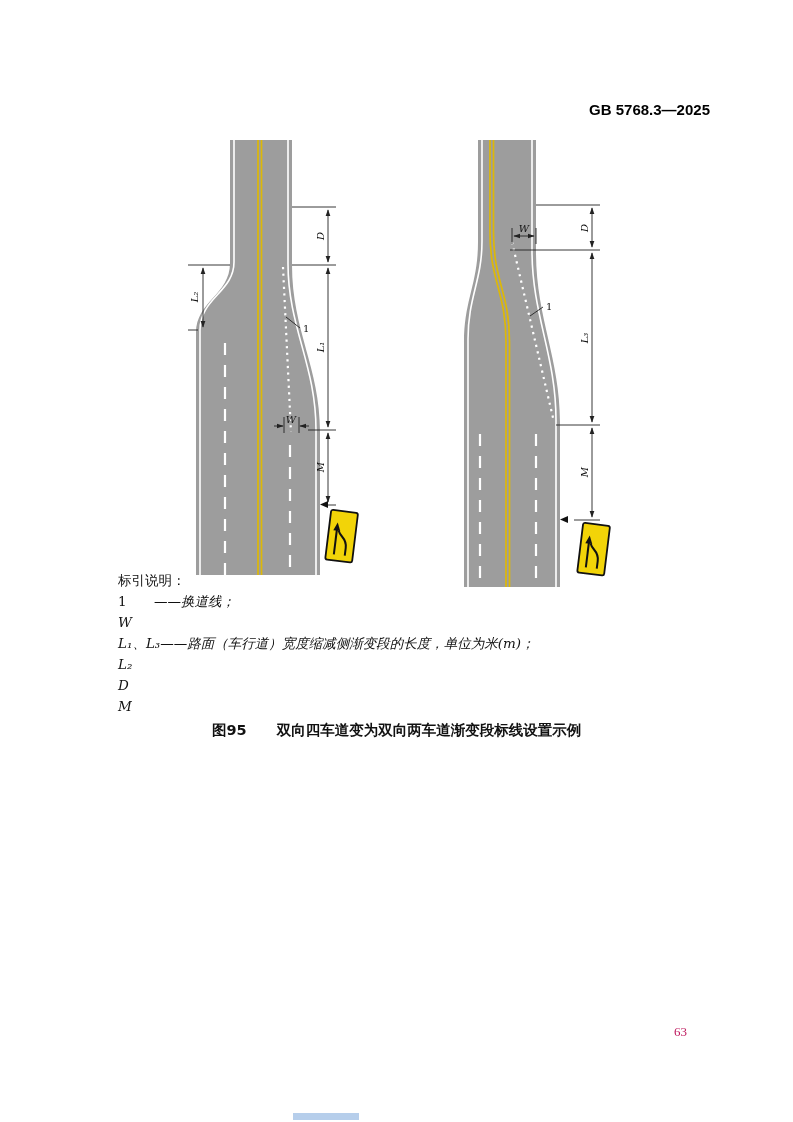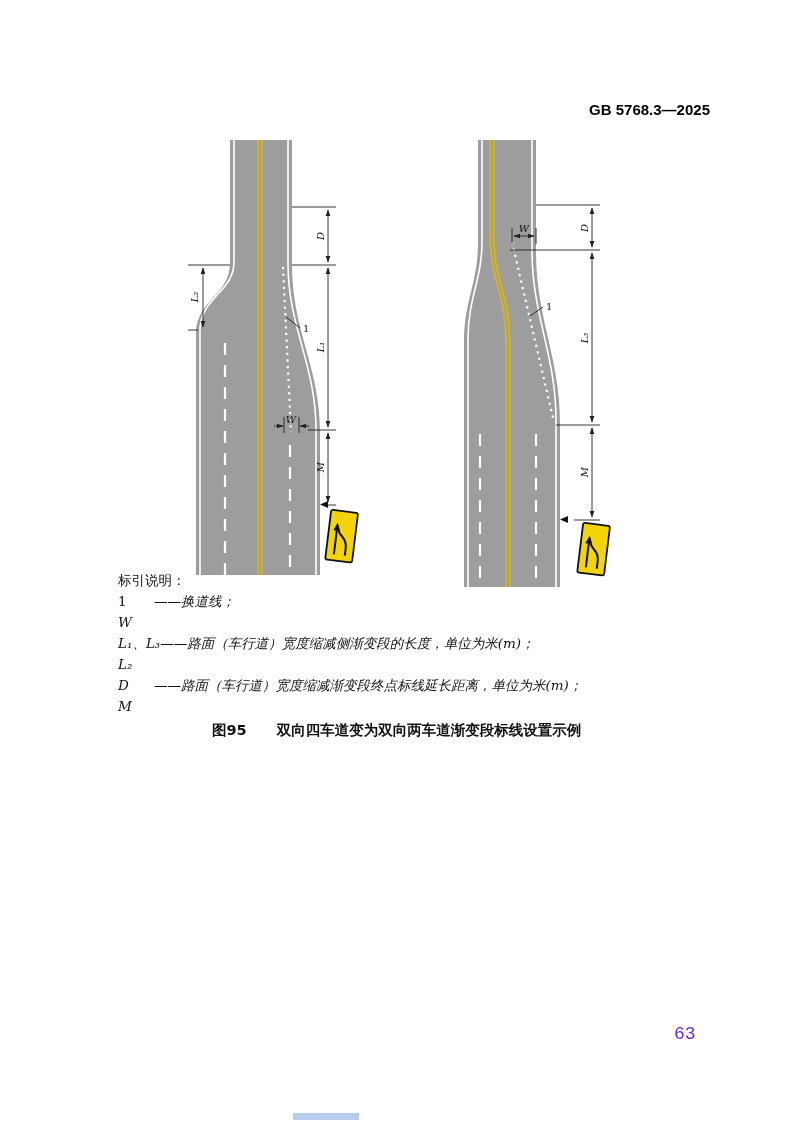--- a/index.html
+++ b/index.html
@@ -41,22 +41,22 @@
   .legend-row .sym.num { font-style:normal; }
   .legend-row .desc { white-space:nowrap;font-style:italic; }
   .caption {
     position:absolute; top:721px; left:0; width:100%;
     text-align:center; font-weight:bold; font-size:14.5px;
     font-family:"DejaVu Sans","Liberation Sans",sans-serif;
   }
   .caption .cap-text { margin-left:25px; }
   .page-number {
     position:absolute; left:674px; top:1024px;
-    font-size:18px; color:#6d28d9;
-    font-family:Liberation Mono, monospace;
+    font-size:13px; color:#be185d;
+    font-family:Liberation Serif, serif;
   }
   .artifact-bar {
     position:absolute; left:293px; top:1113px; width:66px; height:7px;
     background:var(--artifact-blue,#a9c6e8); opacity:.85;
   }
 </style>
 </head>
 <body>
 
 <div class="page">
@@ -199,21 +199,20 @@
     </div>
     <div class="legend-row">
       <span class="sym">L₁、L₃</span>
       <span class="desc">——路面（车行道）宽度缩减侧渐变段的长度，单位为米(m)；</span>
     </div>
     <div class="legend-row">
       <span class="sym">L₂</span>
     </div>
     <div class="legend-row">
       <span class="sym">D</span>
-      <span class="desc">——路面（车行道）宽度缩减渐变段终点标线延长距离，单位为米(m)；</span>
     </div>
     <div class="legend-row">
       <span class="sym">M</span>
     </div>
   </div>
 
   <div class="caption">
     <span>图95</span>
     <span class="cap-text">双向四车道变为双向两车道渐变段标线设置示例</span>
   </div>

